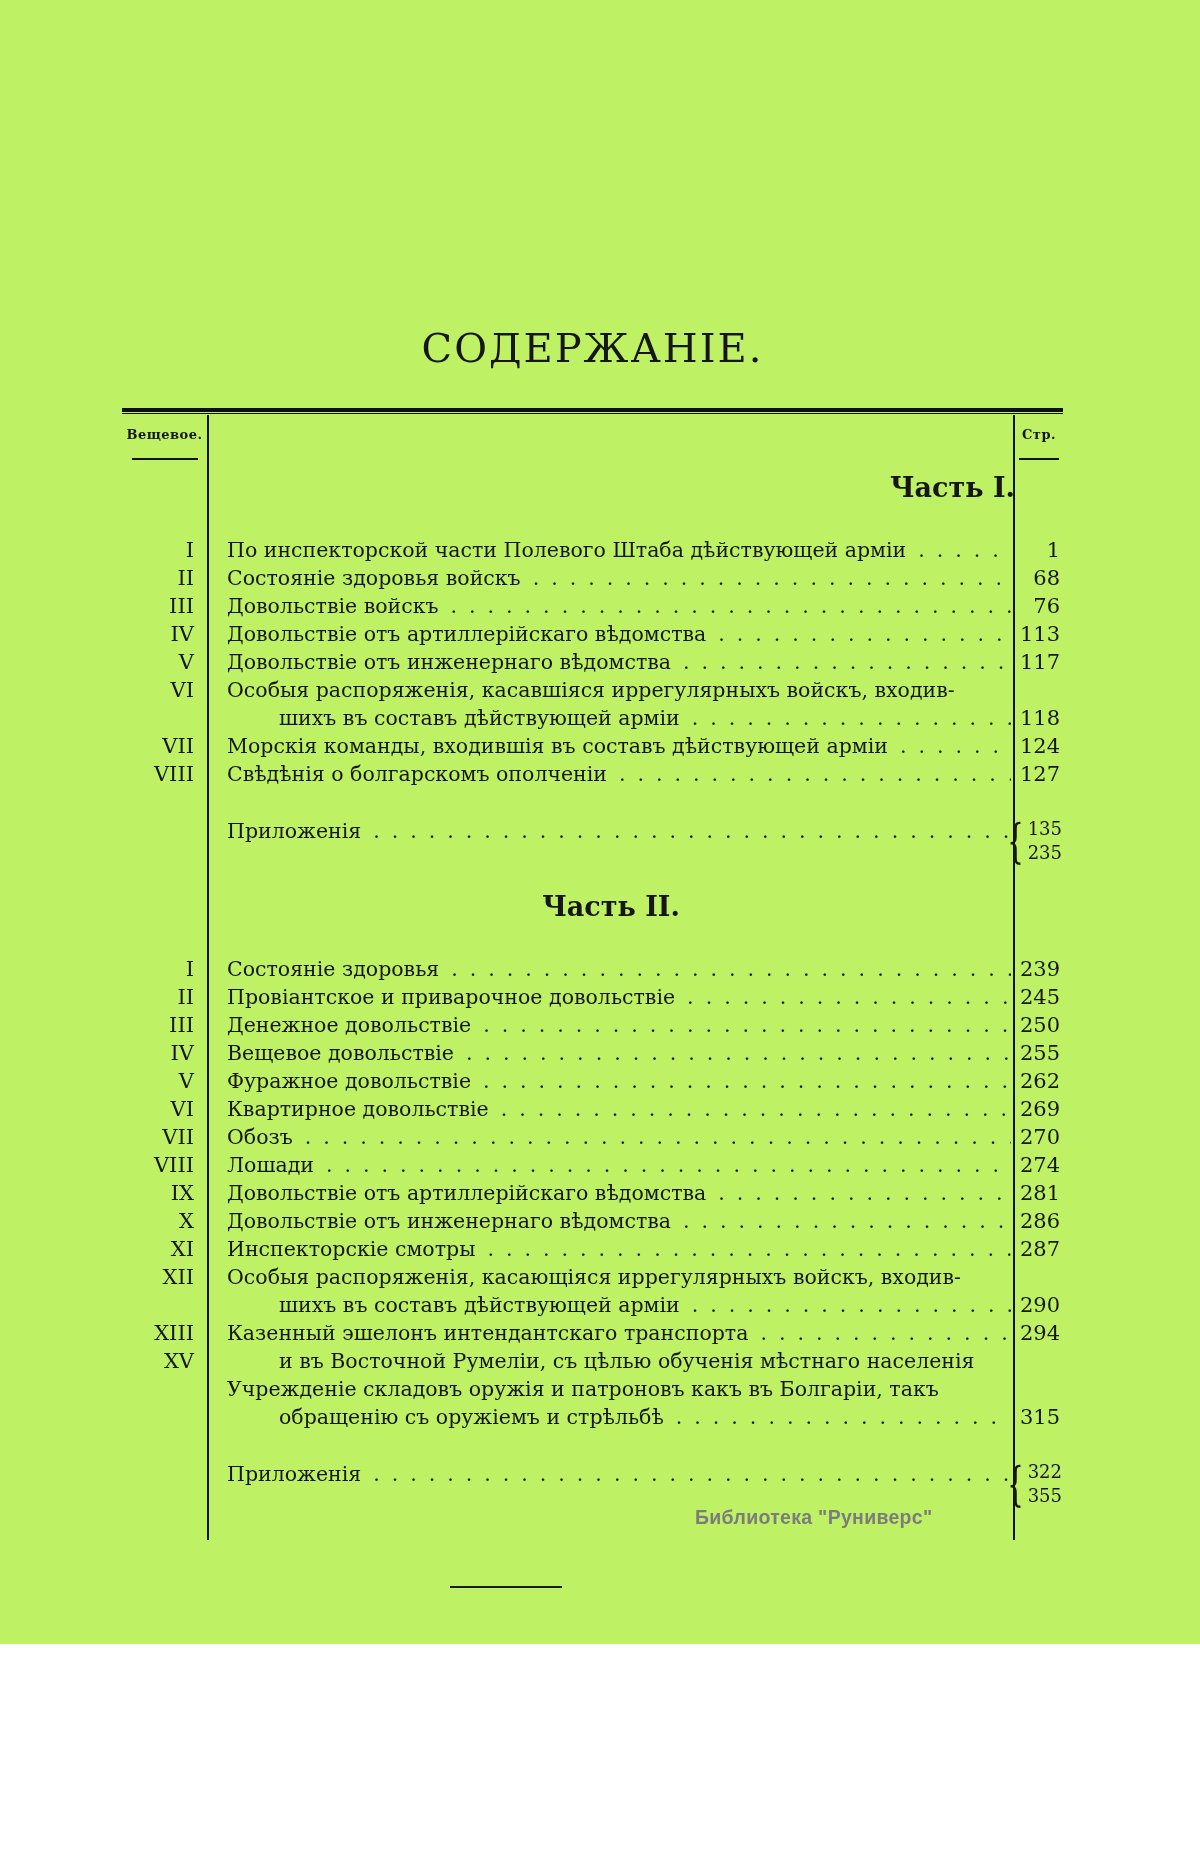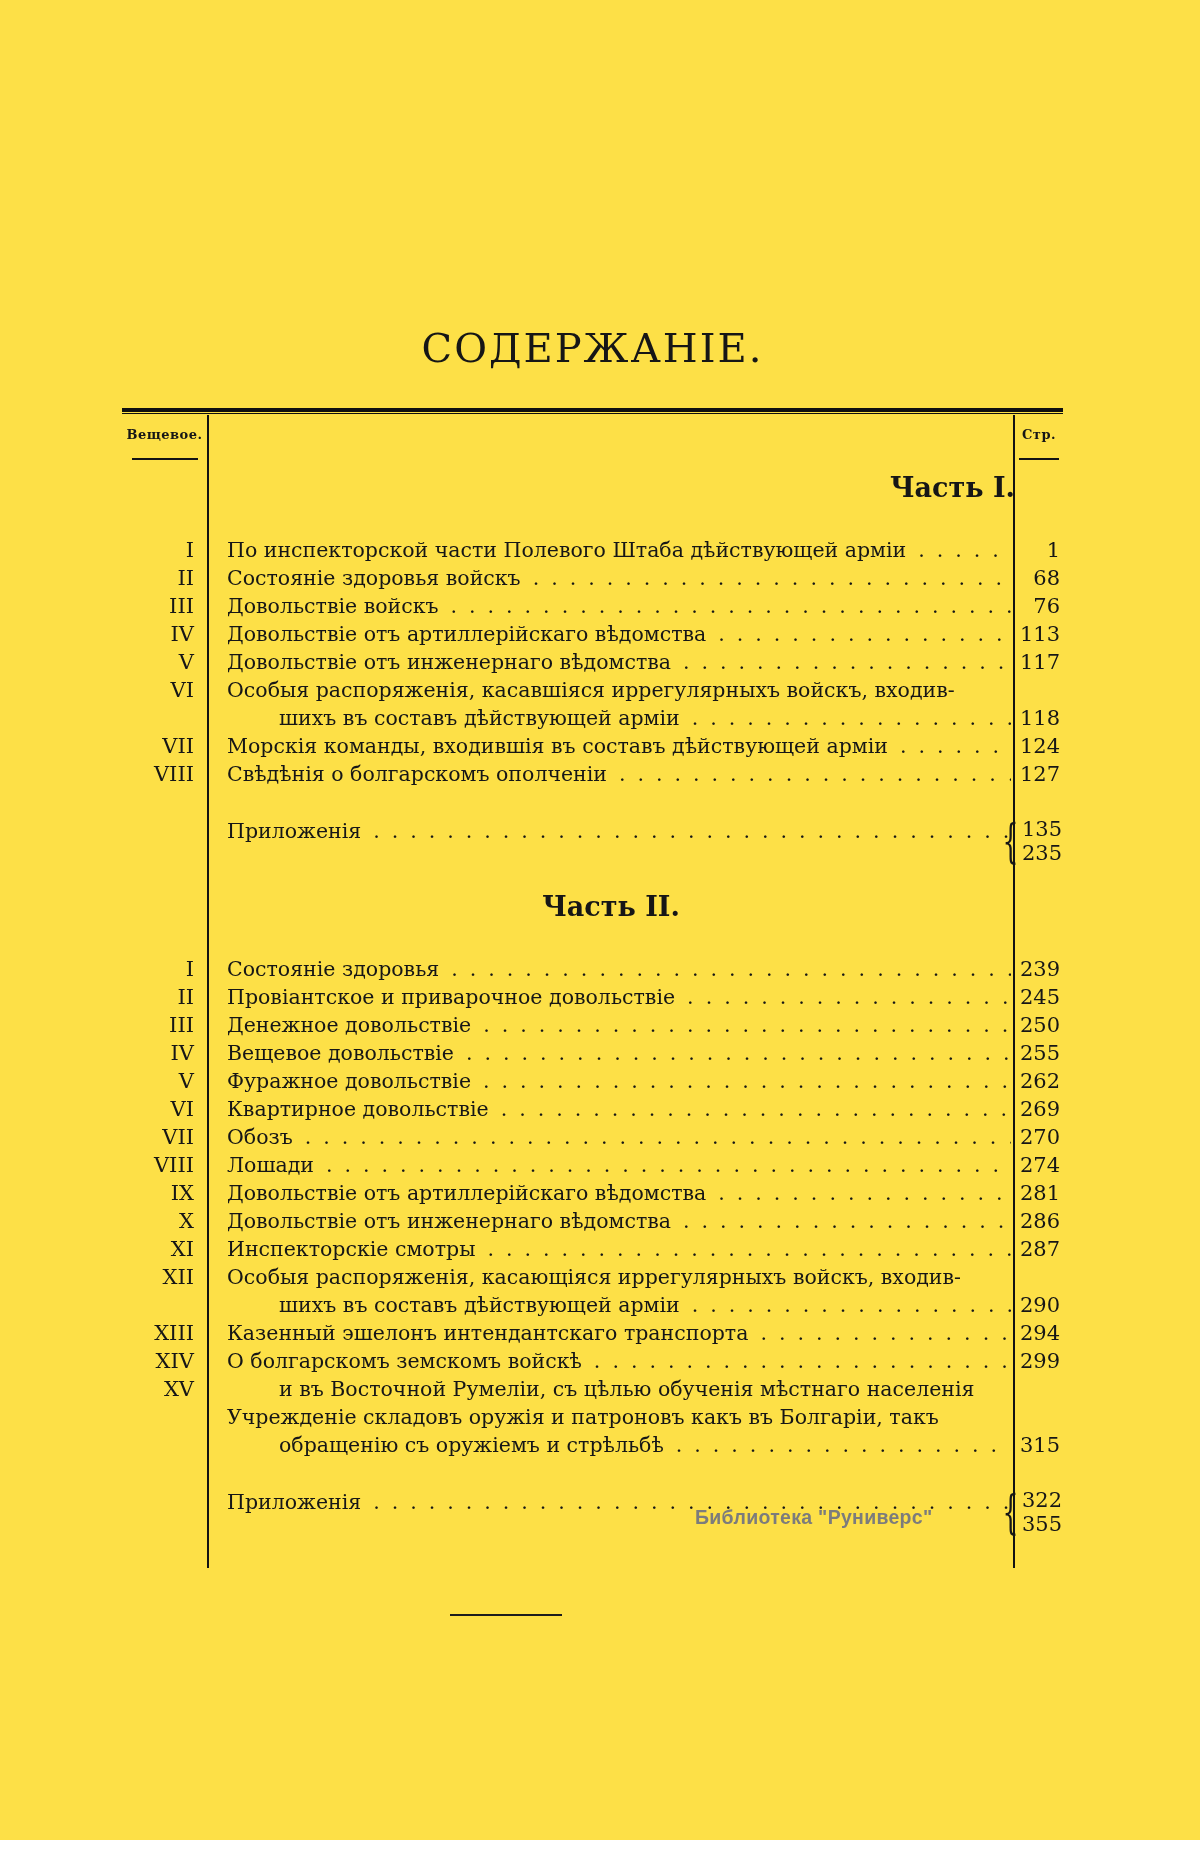--- a/index.html
+++ b/index.html
@@ -1,21 +1,21 @@
 <!DOCTYPE html>
 <html><head>
 <meta charset="utf-8">
 <style>
   * { box-sizing: border-box; margin: 0; padding: 0; }
   html, body { background: #ffffff; }
   .page {
     position: relative;
     width: 1200px;
-    height: 1840px;
-    background: #fde047;
+    height: 1644px;
+    background: #bef264;
     font-family: "DejaVu Serif", serif;
     color: #161616;
     overflow: hidden;
   }
   .content { position: absolute; left: 122px; top: 0; width: 941px; }
 
   .title {
     margin-top: 326px;
     text-align: center;
     font-size: 40px;
@@ -57,21 +57,21 @@
   .line.lastline .txt { white-space: nowrap; }
   .dots { flex: 1; overflow: hidden; white-space: nowrap; }
   .dots::before {
     content: "............................................................";
     letter-spacing: 12px;
     padding-left: 12px;
   }
   .col-page { width: 48px; flex: none; align-self: flex-end; text-align: right; padding-right: 3px; font-size: 21px; }
   .col-page.braced { display: flex; align-items: center; justify-content: flex-end; padding-right: 1px; }
   .brace { font-size: 46px; font-weight: 400; line-height: 48px; transform: scaleX(0.55); margin-right: -3px; }
-  .pnum { line-height: 24px; font-size: 21px; text-align: right; }
+  .pnum { line-height: 24px; font-size: 18px; text-align: right; }
 
   .end-divider { margin: 46px 0 0 328px; width: 112px; border-top: 2px solid #1c1c1c; }
 
   .watermark {
     position: absolute;
     top: 1506px;
     left: 695px;
     font-family: "Liberation Sans", sans-serif;
     font-weight: 700;
     font-size: 19.5px;
@@ -329,30 +329,20 @@
             <div class="col-num">XIII</div>
             <div class="col-title">
               <div class="line lastline">
                 <span class="txt">Казенный эшелонъ интендантскаго транспорта</span>
                 <span class="dots"></span>
               </div>
             </div>
             <div class="col-page">294</div>
           </div>
           <div class="row">
-            <div class="col-num">XIV</div>
-            <div class="col-title">
-              <div class="line lastline">
-                <span class="txt">О болгарскомъ земскомъ войскѣ</span>
-                <span class="dots"></span>
-              </div>
-            </div>
-            <div class="col-page">299</div>
-          </div>
-          <div class="row">
             <div class="col-num">XV</div>
             <div class="col-title">
               <div class="line cont">и въ Восточной Румеліи, съ цѣлью обученія мѣстнаго населенія</div>
               <div class="line">Учрежденіе складовъ оружія и патроновъ какъ въ Болгаріи, такъ</div>
               <div class="line cont lastline">
                 <span class="txt">обращенію съ оружіемъ и стрѣльбѣ</span>
                 <span class="dots"></span>
               </div>
             </div>
             <div class="col-page">315</div>

